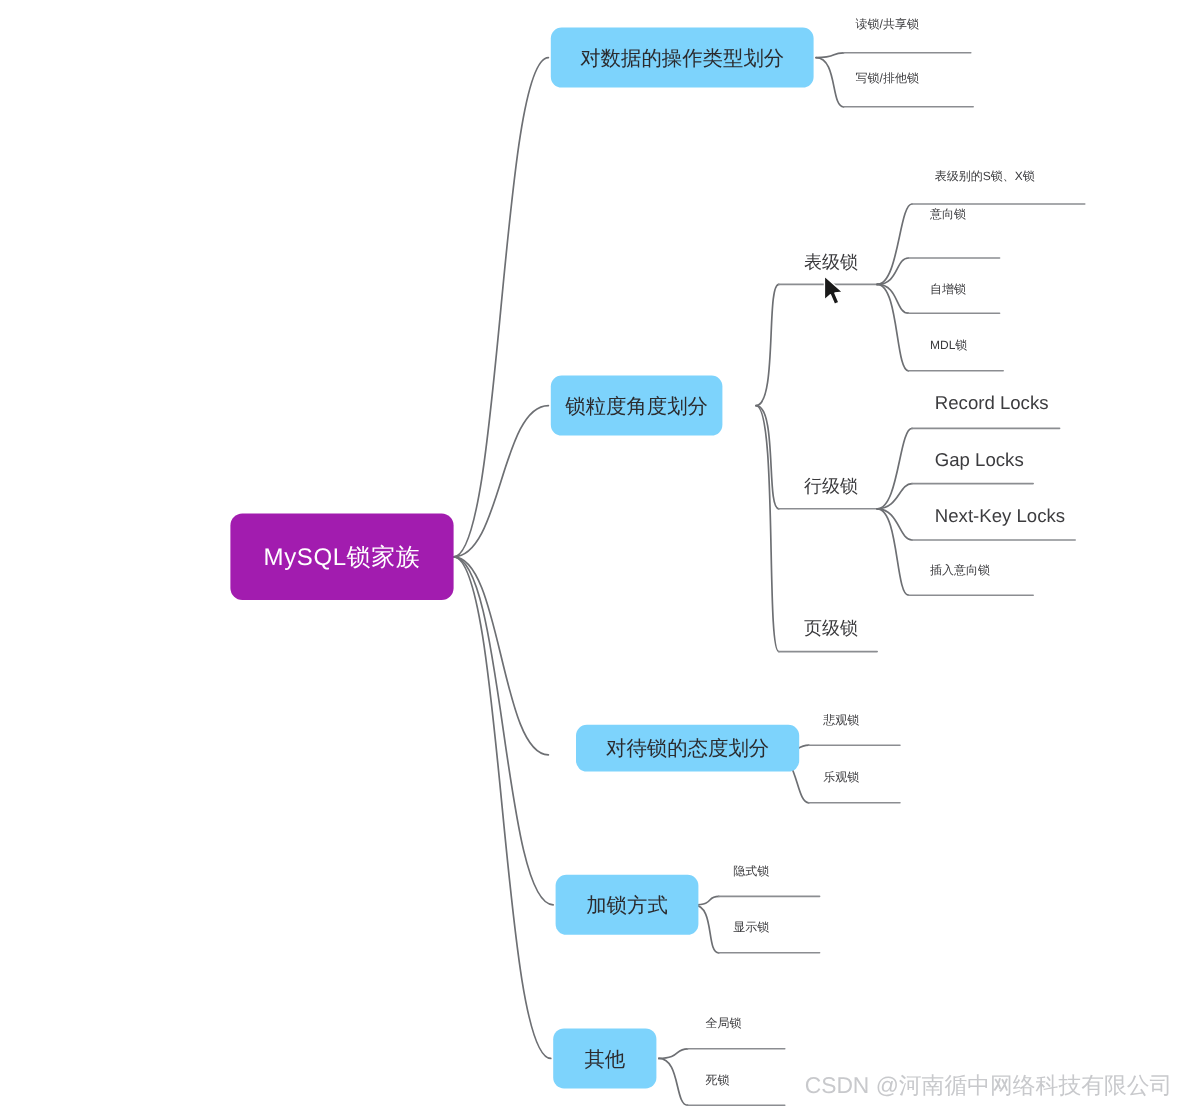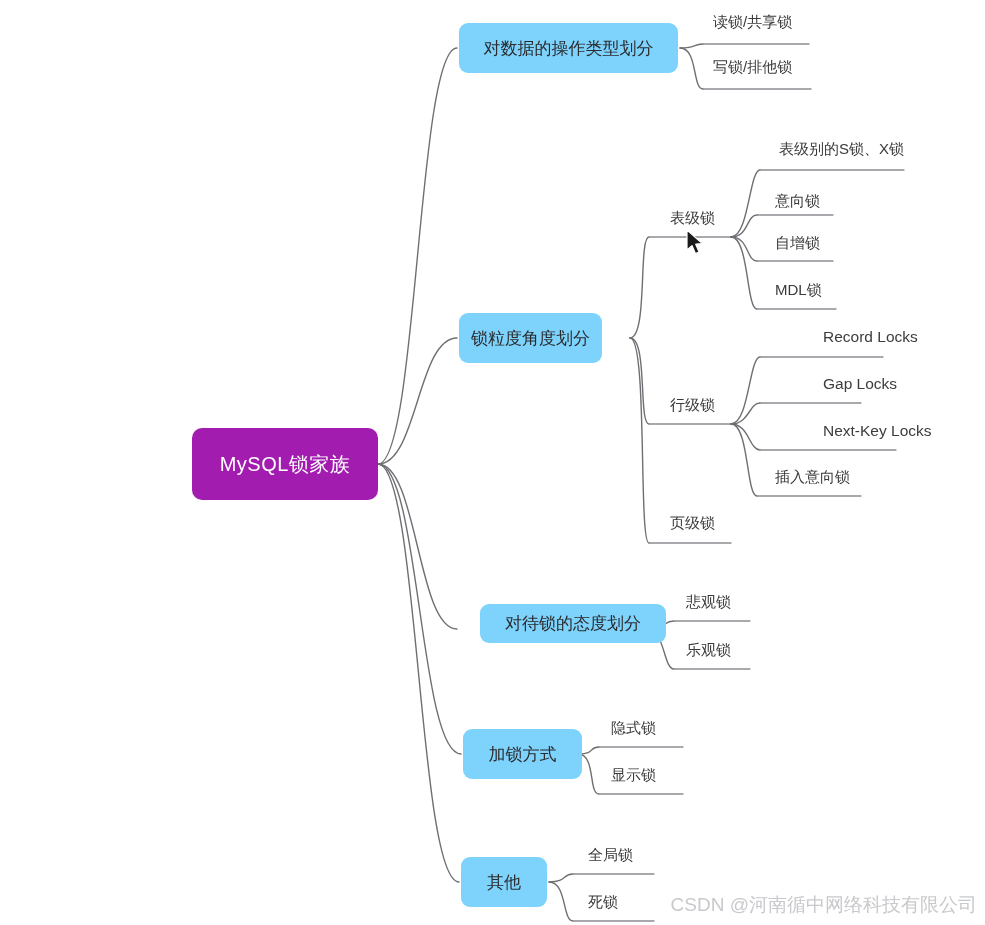--- a/index.html
+++ b/index.html
@@ -71,27 +71,26 @@
     position: absolute;
     color: #3a3a3d;
     font-size: 15px;
     white-space: nowrap;
   }
 
   
   .leaf-node {
     position: absolute;
     color: #3a3a3d;
-    font-size: 15px;
+    font-size: 10px;
     white-space: nowrap;
   }
   .leaf-node.en {
     font-size: 15.5px;
     color: #3c3c3f;
-    margin-left: 44px;
   }
 
   
   .watermark {
     position: absolute;
     right: 8px;
     bottom: 7px;
     color: #c8c9cc;
     font-size: 19px;
     white-space: nowrap;
@@ -165,21 +164,21 @@
       <div class="branch-node" style="left: 459px; top: 23px; width: 219px; height: 50px;">
         <span>对数据的操作类型划分</span>
       </div>
       <div class="leaf-node" style="left: 713px; top: 13px;">读锁/共享锁</div>
       <div class="leaf-node" style="left: 713px; top: 58px;">写锁/排他锁</div>
       <div class="branch-node" style="left: 459px; top: 313px; width: 143px; height: 50px;">
         <span>锁粒度角度划分</span>
       </div>
       <div class="mid-node" style="left: 670px; top: 209px;">表级锁</div>
       <div class="leaf-node" style="left: 779px; top: 140px;">表级别的S锁、X锁</div>
-      <div class="leaf-node" style="left: 775px; top: 192px;">意向锁</div>
+      <div class="leaf-node" style="left: 775px; top: 172px;">意向锁</div>
       <div class="leaf-node" style="left: 775px; top: 234px;">自增锁</div>
       <div class="leaf-node" style="left: 775px; top: 281px;">MDL锁</div>
       <div class="mid-node" style="left: 670px; top: 396px; font-family: Liberation Mono, monospace;">行级锁</div>
       <div class="leaf-node en" style="left: 779px; top: 328px;">Record Locks</div>
       <div class="leaf-node en" style="left: 779px; top: 375px;">Gap Locks</div>
       <div class="leaf-node en" style="left: 779px; top: 422px;">Next-Key Locks</div>
       <div class="leaf-node" style="left: 775px; top: 468px;">插入意向锁</div>
       <div class="mid-node" style="left: 670px; top: 514px;">页级锁</div>
       <div class="branch-node" style="left: 480px; top: 604px; width: 186px; height: 39px;">
         <span>对待锁的态度划分</span>

